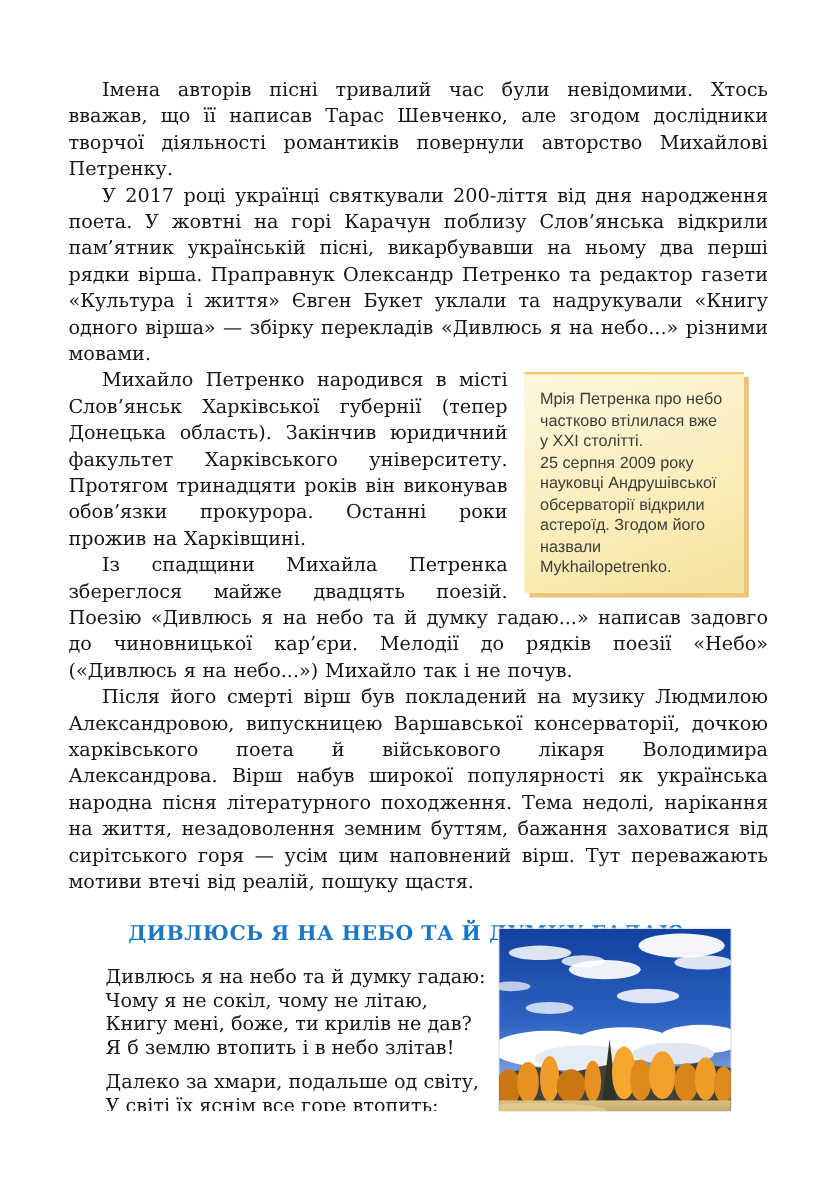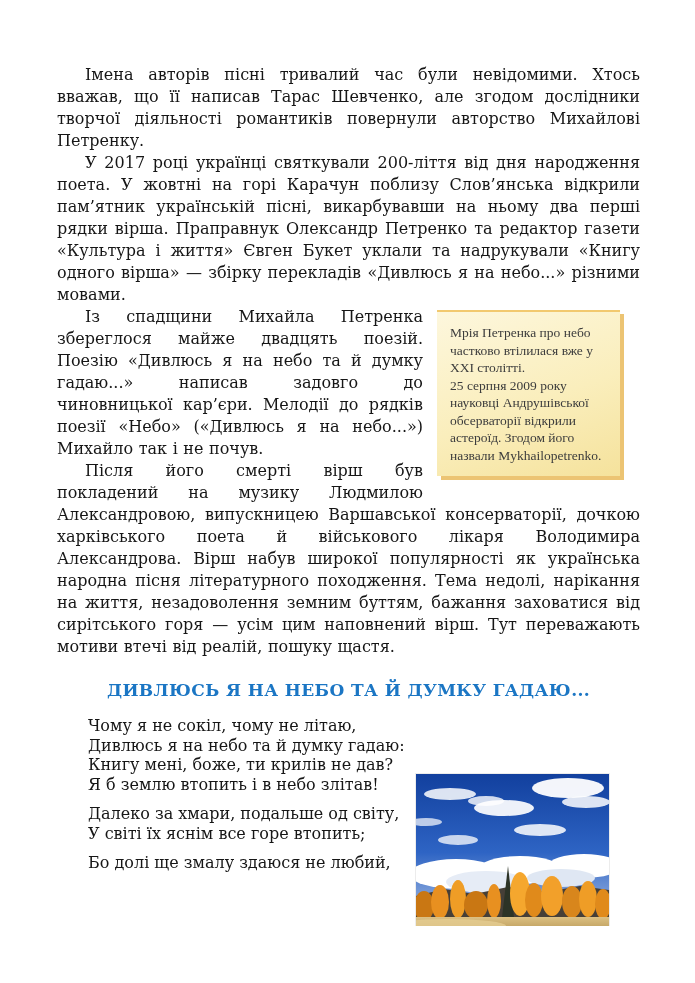--- a/index.html
+++ b/index.html
@@ -11,21 +11,21 @@
   .content p.body-par {
     margin:0; text-indent:28px; font-size:16px; line-height:22px;
     text-align:justify; word-spacing:0.5px;
   }
   .note {
     float:right; width:183px; box-sizing:border-box;
     margin:4px 20px 10px 14px; padding:12px 13px;
     background:linear-gradient(160deg,#fdf7dd 0%, #faeebc 55%, #f5e29c 100%);
     border-top:2px solid #f2c96f;
     box-shadow:4px 4px 0 #ecc473;
-    font-family:Liberation Serif, serif;
+    font-family:Liberation Sans, sans-serif;
     font-size:13.5px; line-height:17.5px; color:#3c3c3c;
   }
   .note p { margin:0; }
   .poem-title {
     clear:both; margin:22px 0 16px; text-align:center;
     color:#1b76c4; font-size:17px; font-weight:bold; letter-spacing:0.4px;
   }
   .poem { margin-left:31px; font-size:16px; line-height:19.5px; }
   .stanza { margin:0 0 10px; }
   .stanza p { margin:0; }
@@ -46,29 +46,30 @@
 
   <div class="content">
     <p class="body-par">Імена авторів пісні тривалий час були невідомими. Хтось вважав, що її написав Тарас Шевченко, але згодом дослідники творчої діяльності романтиків повернули авторство Михайлові Петренку.</p>
     <p class="body-par">У 2017 році українці святкували 200-ліття від дня народження поета. У жовтні на горі Карачун поблизу Слов’янська відкрили пам’ятник українській пісні, викарбувавши на ньому два перші рядки вірша. Праправнук Олександр Петренко та редактор газети «Культура і життя» Євген Букет уклали та надрукували «Книгу одного вірша» — збірку перекладів «Дивлюсь я на небо...» різними мовами.</p>
 
     <aside class="note">
       <p>Мрія Петренка про небо частково втілилася вже у XXI столітті.</p>
       <p>25 серпня 2009 року науковці Андрушівської обсерваторії відкрили астероїд. Згодом його назвали Mykhailopetrenko.</p>
     </aside>
 
+    <p class="body-par">Михайло Петренко народився в місті Слов’янськ Харківської губернії (тепер Донецька область). Закінчив юридичний факультет Харківського університету. Протягом тринадцяти років він виконував обов’язки прокурора. Останні роки прожив на Харківщині.</p>
     <p class="body-par">Із спадщини Михайла Петренка збереглося майже двадцять поезій. Поезію «Дивлюсь я на небо та й думку гадаю...» написав задовго до чиновницької кар’єри. Мелодії до рядків поезії «Небо» («Дивлюсь я на небо...») Михайло так і не почув.</p>
     <p class="body-par">Після його смерті вірш був покладений на музику Людмилою Александровою, випускницею Варшавської консерваторії, дочкою харківського поета й військового лікаря Володимира Александрова. Вірш набув широкої популярності як українська народна пісня літературного походження. Тема недолі, нарікання на життя, незадоволення земним буттям, бажання заховатися від сирітського горя — усім цим наповнений вірш. Тут переважають мотиви втечі від реалій, пошуку щастя.</p>
 
     <h2 class="poem-title">ДИВЛЮСЬ Я НА НЕБО ТА Й ДУМКУ ГАДАЮ...</h2>
 
     <div class="poem">
       <div class="stanza">
+        <p>Дивлюсь я на небо та й думку гадаю:</p>
         <p>Чому я не сокіл, чому не літаю,</p>
-        <p>Дивлюсь я на небо та й думку гадаю:</p>
         <p>Книгу мені, боже, ти крилів не дав?</p>
         <p>Я б землю втопить і в небо злітав!</p>
       </div>
       <div class="stanza">
         <p>Далеко за хмари, подальше од світу,</p>
         <p>У світі їх яснім все горе втопить;</p>
       </div>
       <div class="stanza">
         <p>Бо долі ще змалу здаюся не любий,</p>
 

